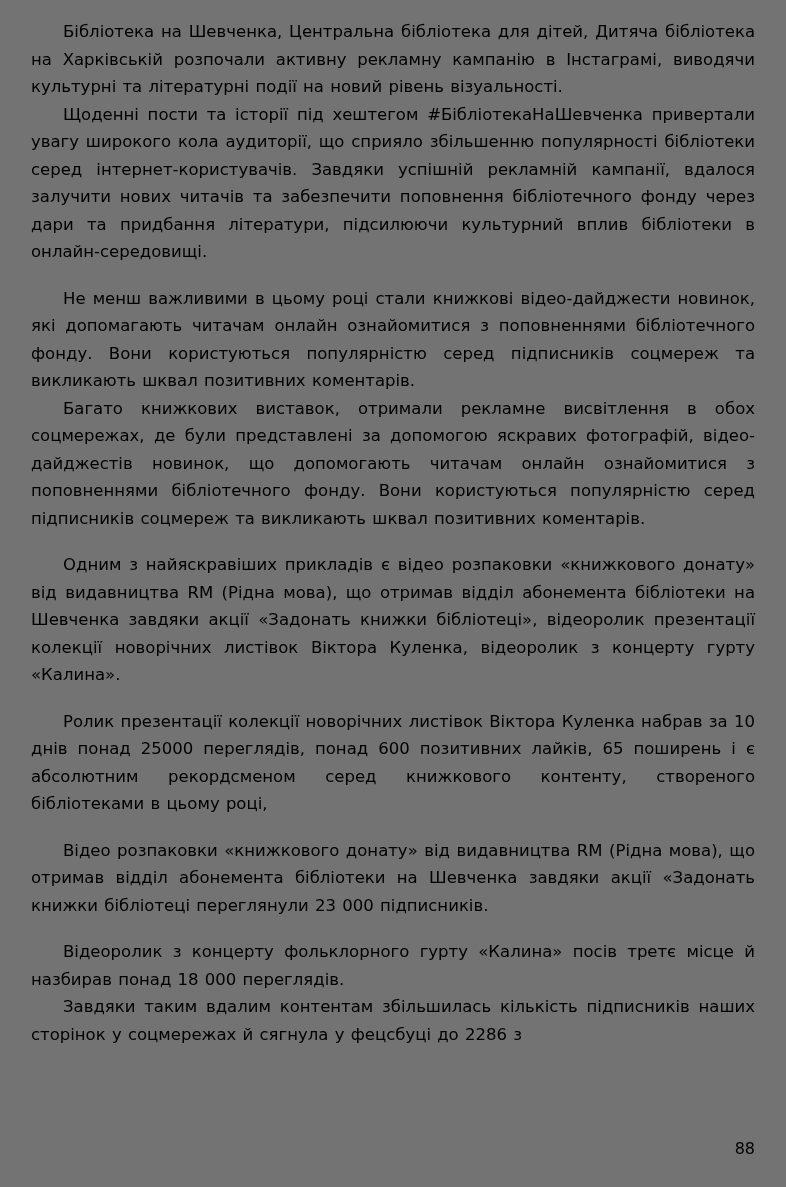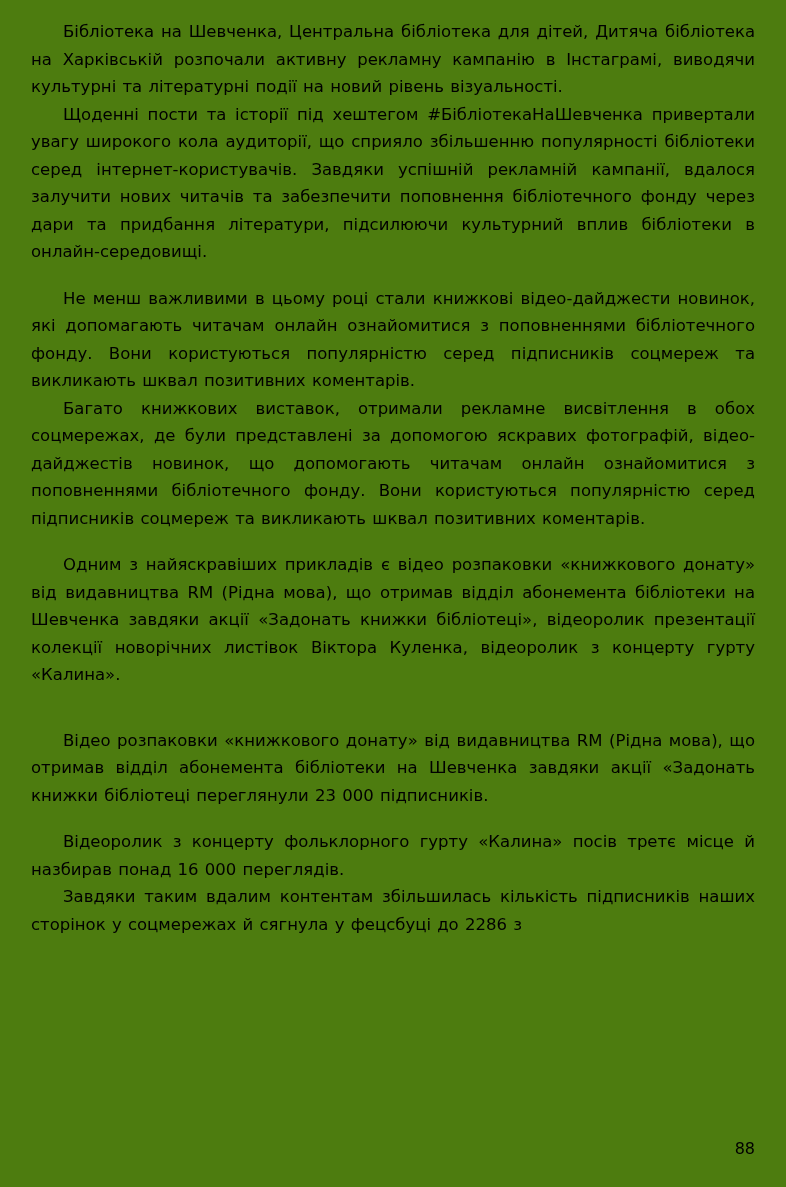--- a/index.html
+++ b/index.html
@@ -5,21 +5,21 @@
   html, body {
     margin: 0;
     padding: 0;
     background: #ffffff;
   }
   .page {
     position: relative;
     box-sizing: border-box;
     width: 786px;
     height: 1187px;
-    background: #4d7c0f;
+    background: #737373;
     color: #000000;
     font-family: "DejaVu Sans", sans-serif;
     font-size: 16.5px;
     line-height: 27.5px;
     padding: 18px 31px 0 31px;
     overflow: hidden;
   }
   .para {
     margin: 0;
     text-align: justify;
@@ -44,20 +44,21 @@
 
 <div class="page">
   <p class="para">Бібліотека на Шевченка, Центральна бібліотека для дітей, Дитяча бібліотека на Харківській розпочали  активну рекламну кампанію в Інстаграмі, виводячи культурні та літературні події на новий рівень візуальності.</p>
   <p class="para">Щоденні пости та історії під хештегом #БібліотекаНаШевченка привертали увагу широкого кола аудиторії, що сприяло збільшенню популярності бібліотеки серед інтернет-користувачів. Завдяки успішній рекламній кампанії,  вдалося залучити нових читачів та забезпечити поповнення бібліотечного фонду через дари та придбання літератури, підсилюючи культурний вплив бібліотеки в онлайн-середовищі.</p>
   <p class="para blank"></p>
   <p class="para">Не менш важливими в цьому році стали книжкові відео-дайджести новинок, які допомагають читачам онлайн ознайомитися з поповненнями бібліотечного фонду. Вони користуються популярністю серед підписників соцмереж та викликають шквал позитивних коментарів.</p>
   <p class="para">Багато книжкових виставок, отримали рекламне висвітлення в обох соцмережах, де були представлені за допомогою яскравих фотографій, відео-дайджестів новинок, що допомогають читачам онлайн ознайомитися з поповненнями бібліотечного фонду. Вони користуються популярністю серед підписників соцмереж та викликають шквал позитивних коментарів.</p>
   <p class="para blank"></p>
   <p class="para">Одним з найяскравіших прикладів є відео розпаковки «книжкового донату» від видавництва RM (Рідна мова), що отримав відділ абонемента бібліотеки на Шевченка завдяки акції «Задонать книжки бібліотеці», відеоролик презентації колекції новорічних листівок Віктора Куленка, відеоролик з концерту гурту «Калина».</p>
   <p class="para blank"></p>
+  <p class="para">Ролик презентації колекції новорічних листівок Віктора Куленка набрав за 10 днів понад 25000 переглядів, понад 600 позитивних лайків, 65 поширень і є абсолютним рекордсменом серед книжкового контенту, створеного бібліотеками в цьому році,</p>
   <p class="para blank"></p>
   <p class="para">Відео розпаковки «книжкового донату» від видавництва RM (Рідна мова), що отримав відділ абонемента бібліотеки на Шевченка завдяки акції «Задонать книжки бібліотеці переглянули 23 000 підписників.</p>
   <p class="para blank"></p>
-  <p class="para">Відеоролик з концерту фольклорного гурту «Калина» посів третє місце й назбирав понад 16 000 переглядів.</p>
+  <p class="para">Відеоролик з концерту фольклорного гурту «Калина» посів третє місце й назбирав понад 18 000 переглядів.</p>
   <p class="para">Завдяки таким вдалим контентам збільшилась кількість підписників наших сторінок у соцмережах й сягнула у фецсбуці до  2286 з</p>
   <p class="para blank"></p>
   <div class="page-number">88</div>
 </div>
 
 </body></html>

